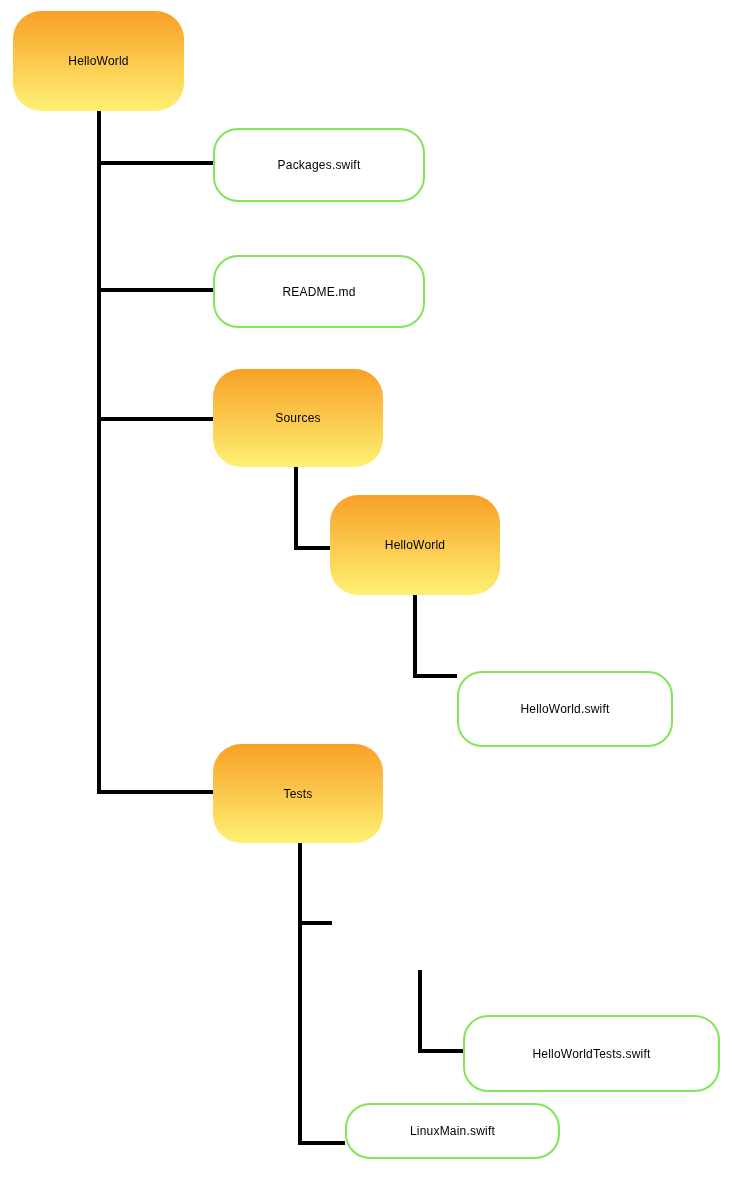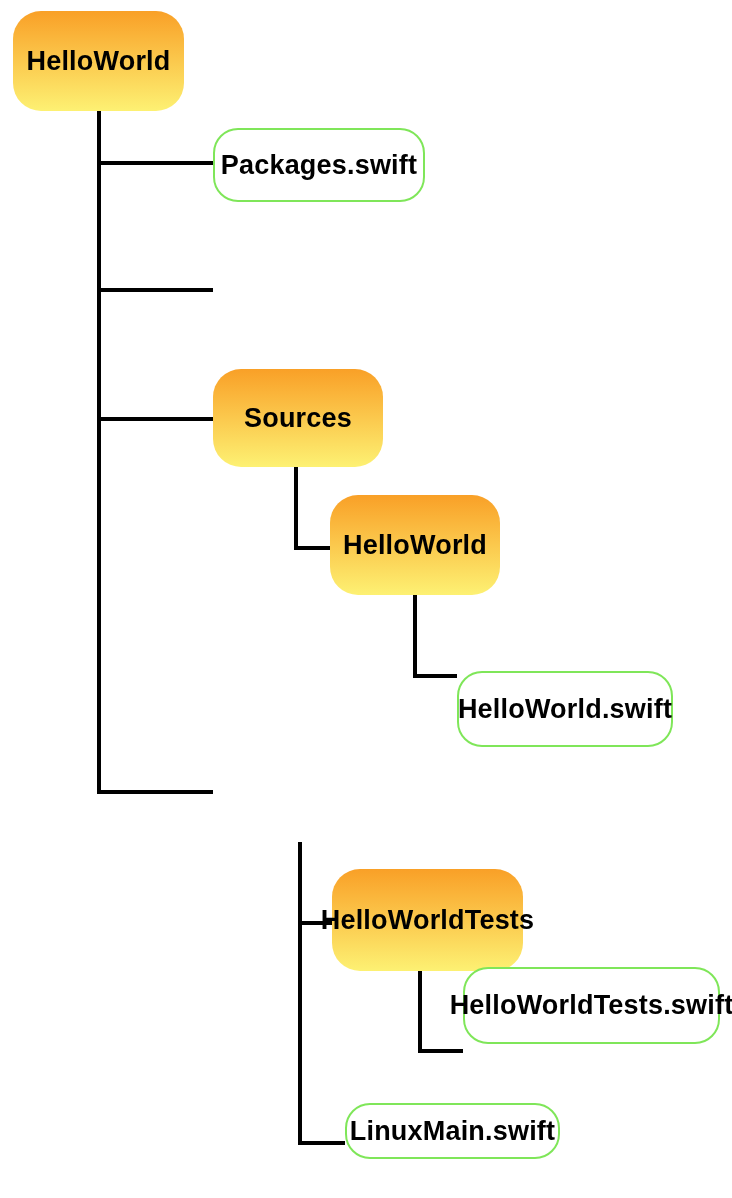--- a/index.html
+++ b/index.html
@@ -14,25 +14,24 @@
     height: 1198px;
     background: var(--background, #FFFFFF);
     overflow: hidden;
   }
   .node {
     position: absolute;
     box-sizing: border-box;
     display: flex;
     align-items: center;
     justify-content: center;
-    font-size: 27px;
+    font-size: 12px;
     color: var(--text, #000000);
     letter-spacing: 0.2px;
     white-space: nowrap;
-    font-weight: bold;
   }
   .node.folder {
     background: linear-gradient(180deg,
       var(--folder-gradient-top, #F9A027) 0%,
       var(--folder-gradient-bottom, #FDF173) 100%);
     border-radius: 28px;
   }
   .node.file {
     background: var(--file-fill, #FFFFFF);
     border: 2.5px solid var(--file-border, #7FE659);
@@ -44,21 +43,21 @@
   }
   
   .n-root      { left: 13px;  top: 11px;   width: 171px; height: 100px; }
   .n-packages  { left: 213px; top: 128px;  width: 212px; height: 74px; text-align: center;  }
   .n-readme    { left: 213px; top: 255px;  width: 212px; height: 73px;  }
   .n-sources   { left: 213px; top: 369px;  width: 170px; height: 98px; text-align: right;  }
   .n-src-hw    { left: 330px; top: 495px;  width: 170px; height: 100px; }
   .n-hw-swift  { left: 457px; top: 635px;  width: 216px; height: 76px; margin-top: 36px;  }
   .n-tests     { left: 213px; top: 744px;  width: 170px; height: 99px;  }
   .n-hwt       { left: 332px; top: 869px;  width: 191px; height: 102px; }
-  .n-hwt-swift { left: 463px; top: 967px; width: 257px; height: 77px;  }
+  .n-hwt-swift { left: 463px; top: 1015px; width: 257px; height: 77px;  }
   .n-linuxmain { left: 345px; top: 1103px; width: 215px; height: 56px;  }
   
   .l-trunk   { left: 97px;  top: 110px;  width: 4px;   height: 684px; }
   .l-b1      { left: 97px;  top: 161px;  width: 116px; height: 4px;   }
   .l-b2      { left: 97px;  top: 288px;  width: 116px; height: 4px;   }
   .l-b3      { left: 97px;  top: 417px;  width: 116px; height: 4px;   }
   .l-b4      { left: 97px;  top: 790px;  width: 116px; height: 4px;   }
   .l-src-v   { left: 294px; top: 466px;  width: 4px;   height: 84px;  }
   .l-src-h   { left: 294px; top: 546px;  width: 36px;  height: 4px;   }
   .l-shw-v   { left: 413px; top: 594px;  width: 4px;   height: 84px;  }
@@ -90,37 +89,40 @@
   <div class="line l-hwt-h"></div>
 
   <div class="node folder n-root">
     <span>HelloWorld</span>
   </div>
 
   <div class="node file n-packages">
     <span>Packages.swift</span>
   </div>
 
+  <div class="node file n-readme">
+    <span>README.md</span>
+  </div>
 
   <div class="node folder n-sources">
     <span>Sources</span>
   </div>
 
   <div class="node folder n-src-hw">
     <span>HelloWorld</span>
   </div>
 
   <div class="node file n-hw-swift">
     <span>HelloWorld.swift</span>
   </div>
 
+  <div class="node folder n-tests">
+    <span>Tests</span>
+  </div>
 
-  <div class="node folder n-hwt">
-    <span>HelloWorldTests</span>
-  </div>
 
   <div class="node file n-hwt-swift">
     <span>HelloWorldTests.swift</span>
   </div>
 
   <div class="node file n-linuxmain">
     <span>LinuxMain.swift</span>
   </div>
 
 </div>

